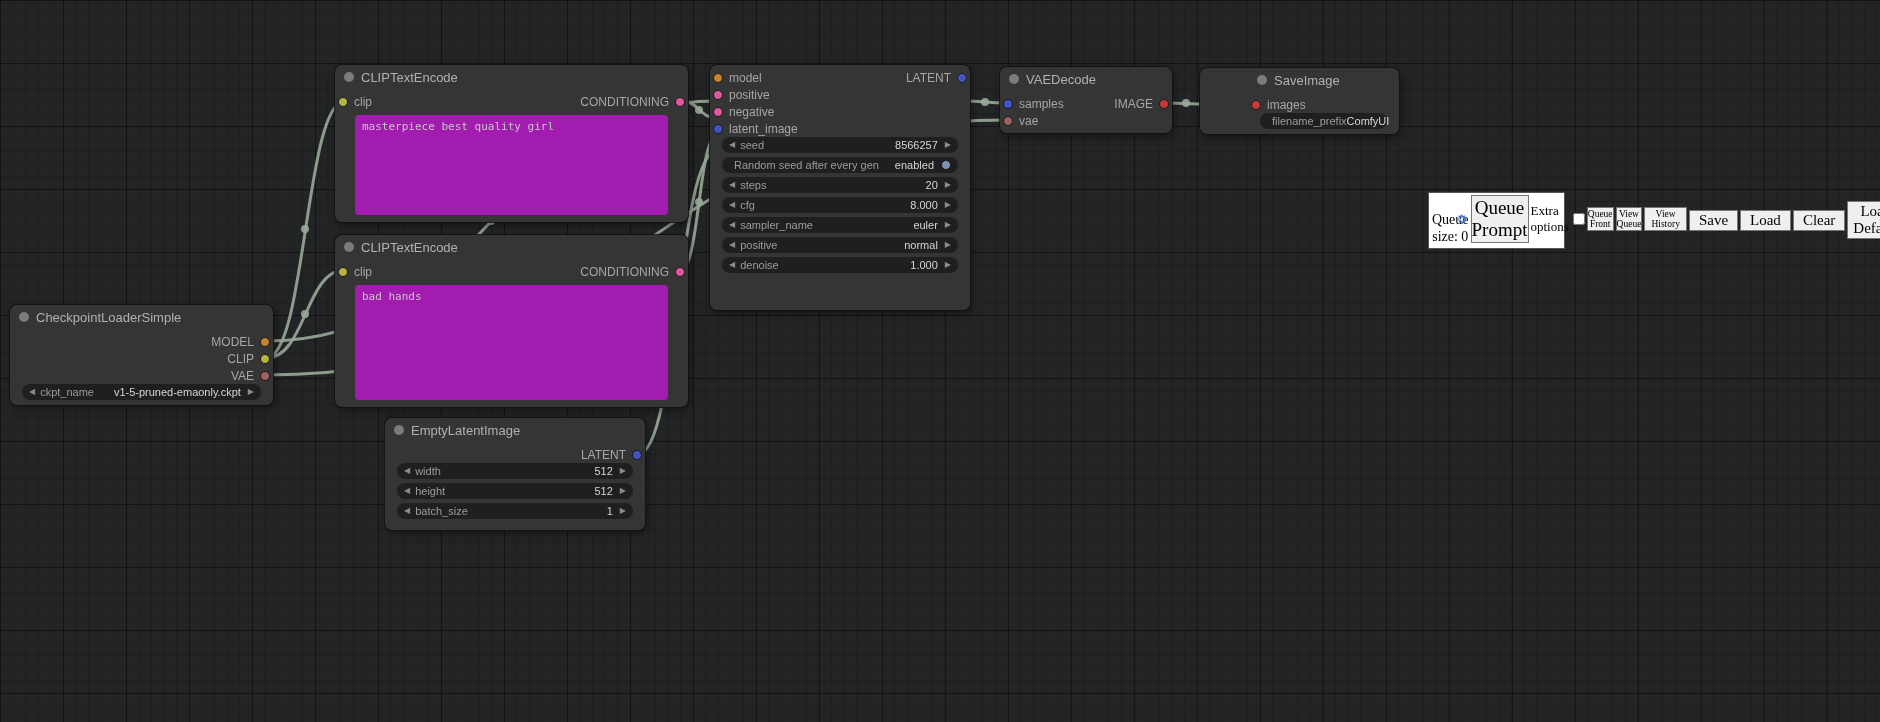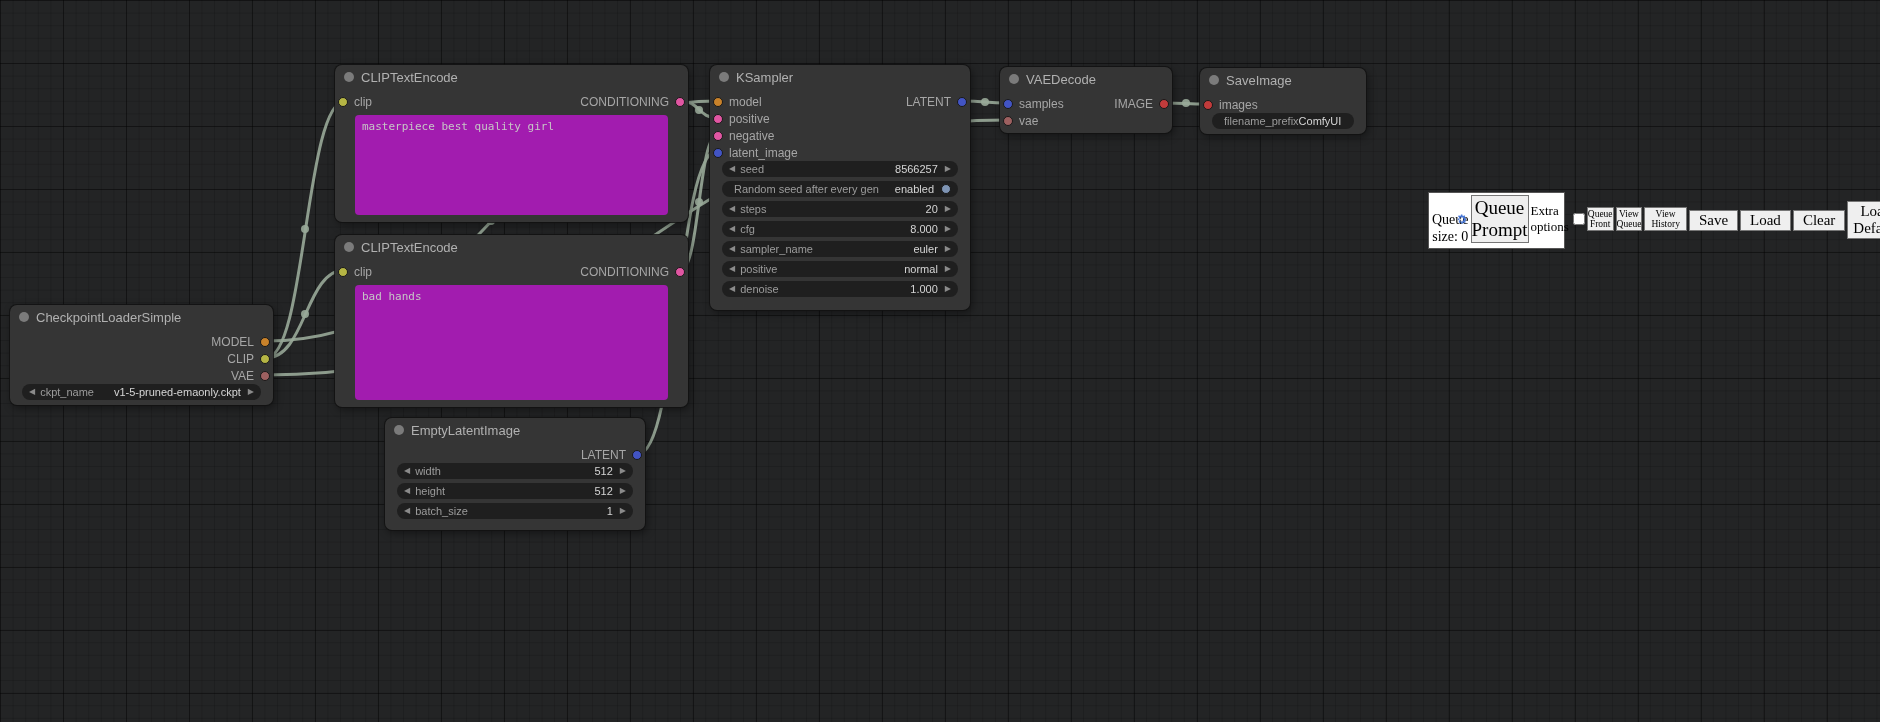--- a/index.html
+++ b/index.html
@@ -36,21 +36,21 @@
   .tdot{width:10px;height:10px;border-radius:50%;flex:none;border:1px solid #191919;box-sizing:border-box;}
   .prompt{flex:1;margin:5px 20px 7px;background:#a21caf;border:none;border-radius:4px;
     color:#c6c6c6;font-family:"DejaVu Sans Mono",monospace;font-size:11px;padding:5px 7px;
     resize:none;outline:none;box-sizing:border-box;overflow:hidden;}
   #node-ckpt{left:10px;top:305px;width:263px;height:100px;}
   #node-clip1{left:335px;top:65px;width:353px;height:157px;}
   #node-clip2{left:335px;top:235px;width:353px;height:172px;}
   #node-ksampler{left:710px;top:65px;width:260px;height:245px;}
   #node-latent{left:385px;top:418px;width:260px;height:112px;}
   #node-vae{left:1000px;top:67px;width:172px;height:66px;}
-  #node-save{left:1200px;top:68px;width:166px;height:66px;}
+  #node-save{left:1200px;top:68px;width:199px;height:66px;padding-left:48px;}
   .menu{position:absolute;left:1428px;top:192px;width:137px;z-index:10;background:#ffffff;
     border:1px solid #555;box-sizing:border-box;display:flex;flex-direction:row;
     align-items:center;padding:2px 3px 5px;gap:2px;font-family:"Liberation Serif",serif;color:#000;}
   .menu-row1{width:100%;position:relative;text-align:center;font-size:14px;height:17px;line-height:17px;}
   .gear{position:absolute;right:1px;top:2px;width:13px;height:13px;cursor:pointer;line-height:0;}
   .menu button{font-family:"Liberation Serif",serif;background:#efefef;border:1px solid #767676;
     border-radius:0;color:#000;cursor:pointer;}
   .qp{width:100%;font-size:19px;padding:1px 0;}
   .extra{display:flex;align-items:center;gap:4px;font-size:13px;height:17px;}
   .extra input{width:12px;height:12px;margin:0;}
@@ -139,24 +139,20 @@
         <span class="sdot" style="background-color: rgb(181, 181, 68);"></span>
         <span class="in-label">clip</span>
         <span class="out-label">CONDITIONING</span>
         <span class="sdot" style="background-color: rgb(225, 86, 162);"></span>
       </div>
       <textarea class="prompt" spellcheck="false" style="">bad hands</textarea>
     </div>
   </div>
 
   <div class="node" id="node-ksampler">
-    <div class="ntitle">
-      <span class="nbox" style="background-color: rgb(123, 123, 123);"></span>
-      <span class="ntext">KSampler</span>
-    </div>
     <div class="nbody">
       <div class="srow">
         <span class="sdot" style="background-color: rgb(201, 130, 42);"></span>
         <span class="in-label">model</span>
         <span class="out-label">LATENT</span>
         <span class="sdot" style="background-color: rgb(66, 84, 196);"></span>
       </div>
       <div class="srow">
         <span class="sdot" style="background-color: rgb(225, 86, 162);"></span>
         <span class="in-label">positive</span>

